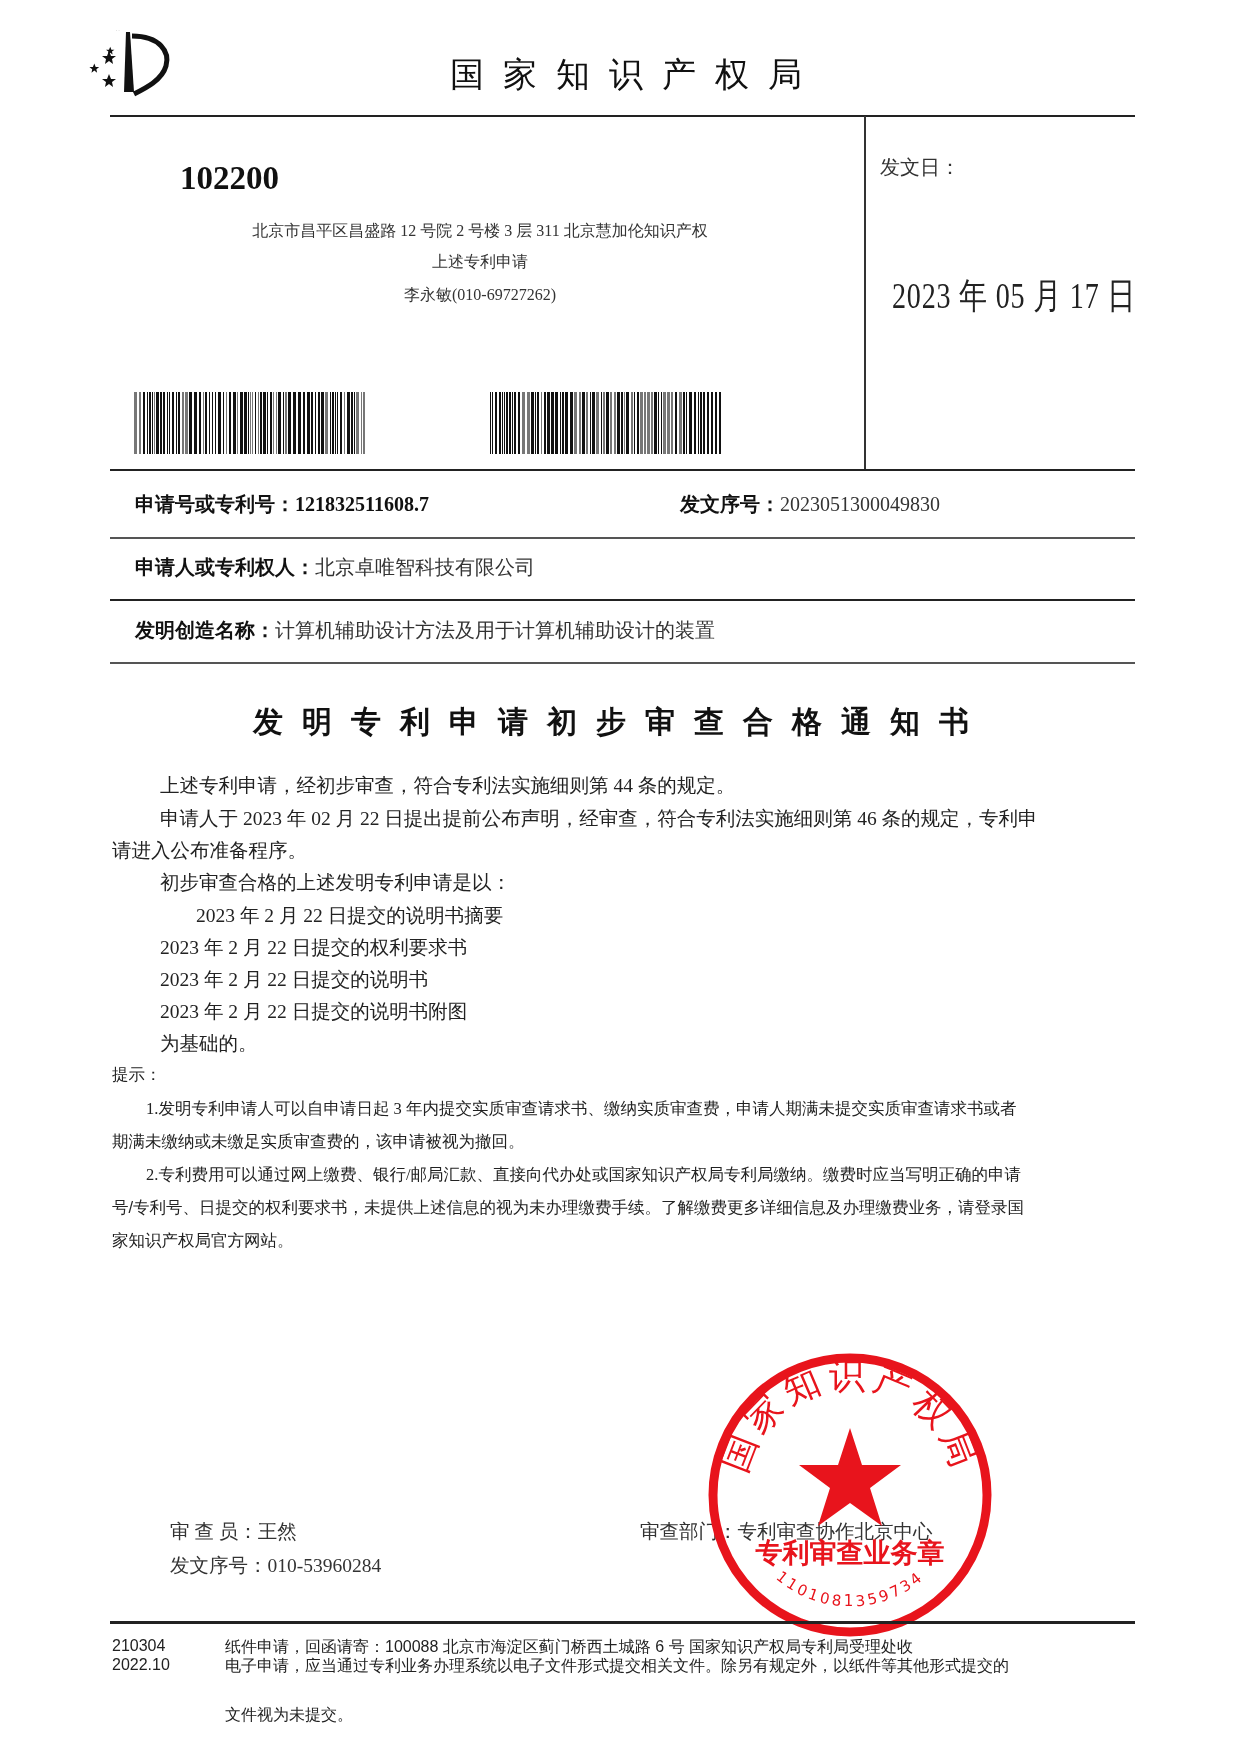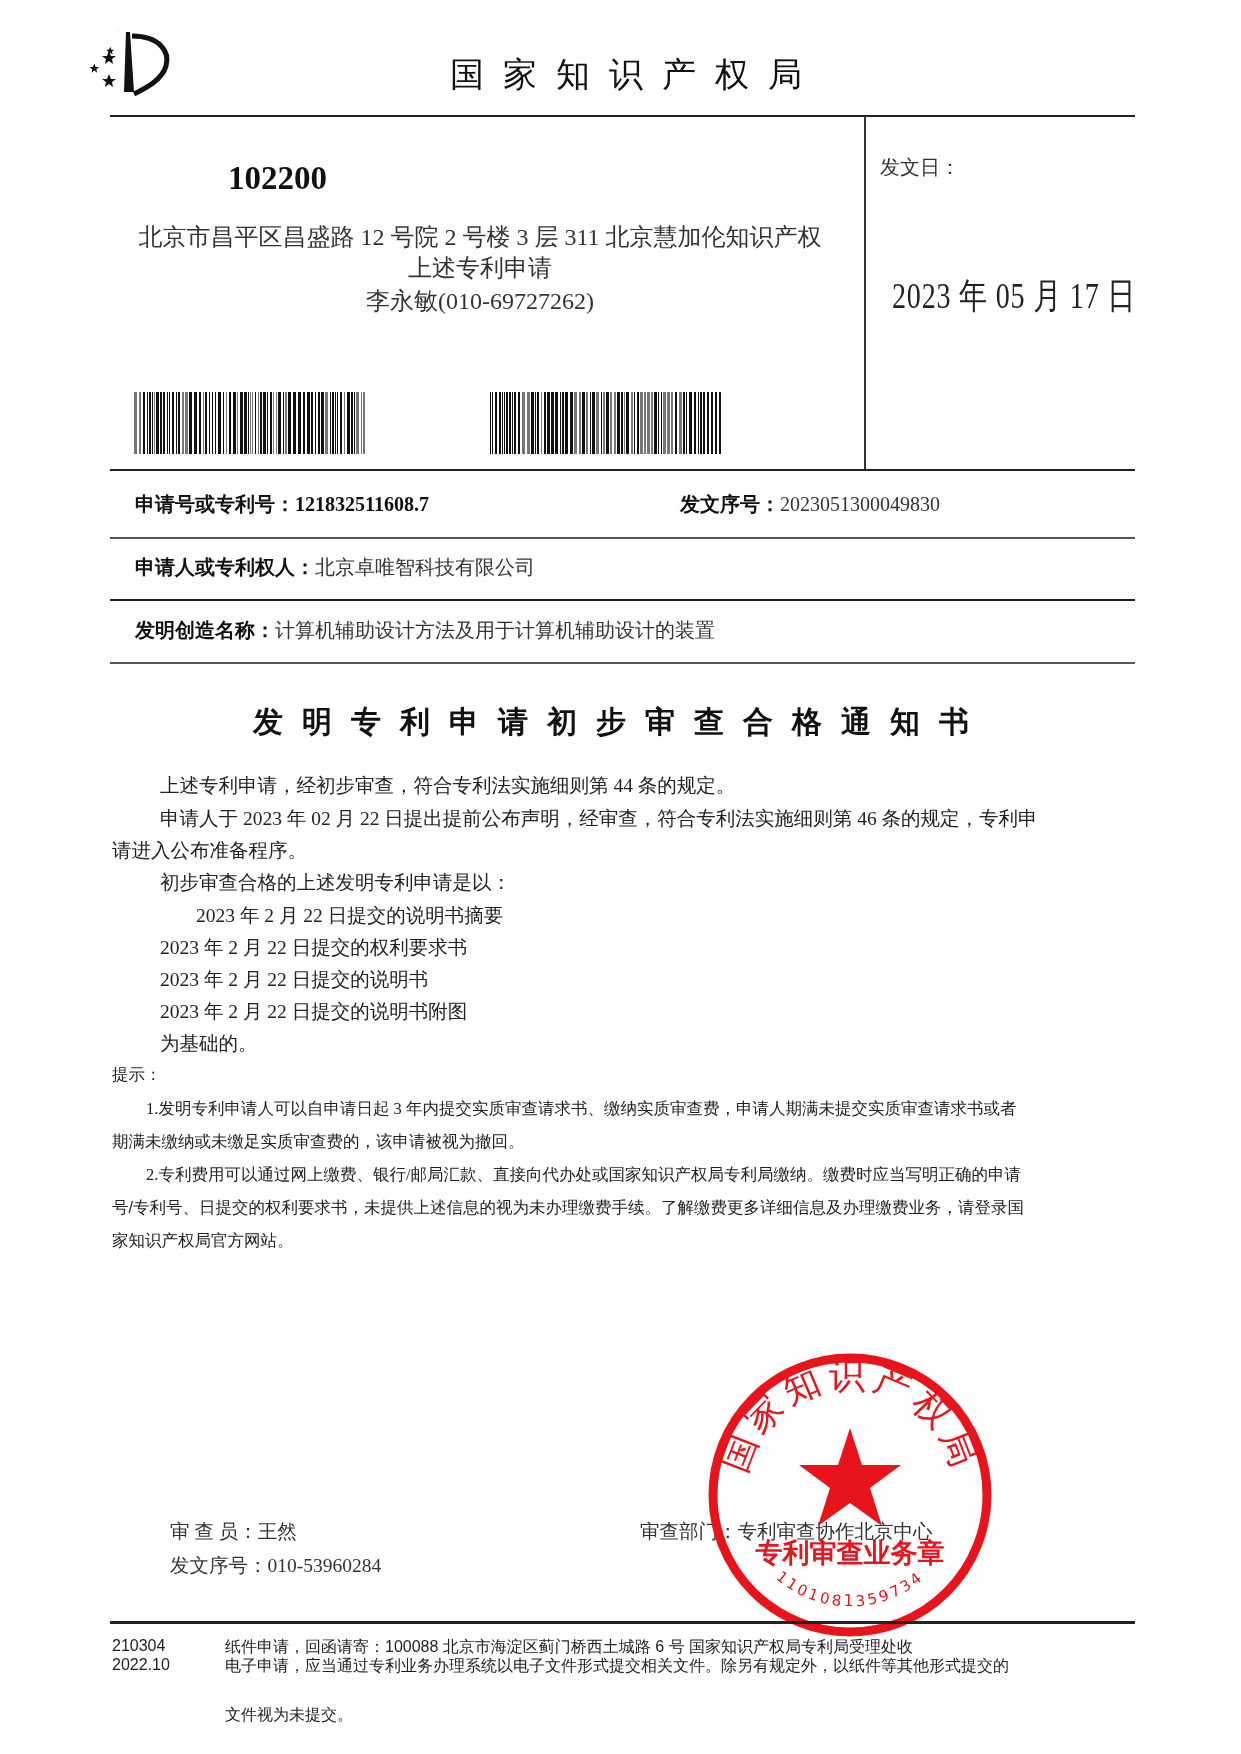--- a/index.html
+++ b/index.html
@@ -5,22 +5,22 @@
   html, body { margin:0; padding:0; background:#ffffff; }
   body { width:1241px; height:1754px; position:relative; overflow:hidden;
          font-family:"DejaVu Serif","Liberation Serif",serif; color:#111; }
   .abs { position:absolute; }
   .logo { left:88px; top:30px; width:95px; height:70px; }
   .agency { left:450px; top:52px; font-size:34px; letter-spacing:19px; color:#111;
             font-family:"DejaVu Sans","Liberation Sans",sans-serif; font-weight:300; }
   .hline { position:absolute; left:110px; width:1025px; background:#222; }
   .vline { position:absolute; left:864px; top:116px; width:2px; height:354px; background:#333; }
   .zip { left:180px; top:160px; font-size:33px; font-weight:bold;
-         font-family:"Liberation Serif",serif;margin-left:48px; }
-  .addr { left:130px; width:700px; text-align:center; font-size:24px; color:#333;
+         font-family:"Liberation Serif",serif; }
+  .addr { left:130px; width:700px; text-align:center; font-size:16px; color:#333;
           font-family:"Liberation Serif",serif; }
   .senddate-label { left:880px; top:154px; font-size:20px; color:#333; }
   .senddate { left:892px; top:272px; font-size:36px; color:#222;
               font-family:"Liberation Serif",serif; transform:scaleX(0.78); transform-origin:left center; letter-spacing:1px;}
   .barcode { top:392px; height:62px; display:flex; align-items:stretch; }
   .barcode span { display:block; height:100%; }
   .field { left:135px; font-size:20px; font-family:"Liberation Serif",serif; }
   .field .lbl { font-weight:bold; color:#111; }
   .field .val { color:#333; }
   .field .val.bold { font-weight:bold; color:#111; }

